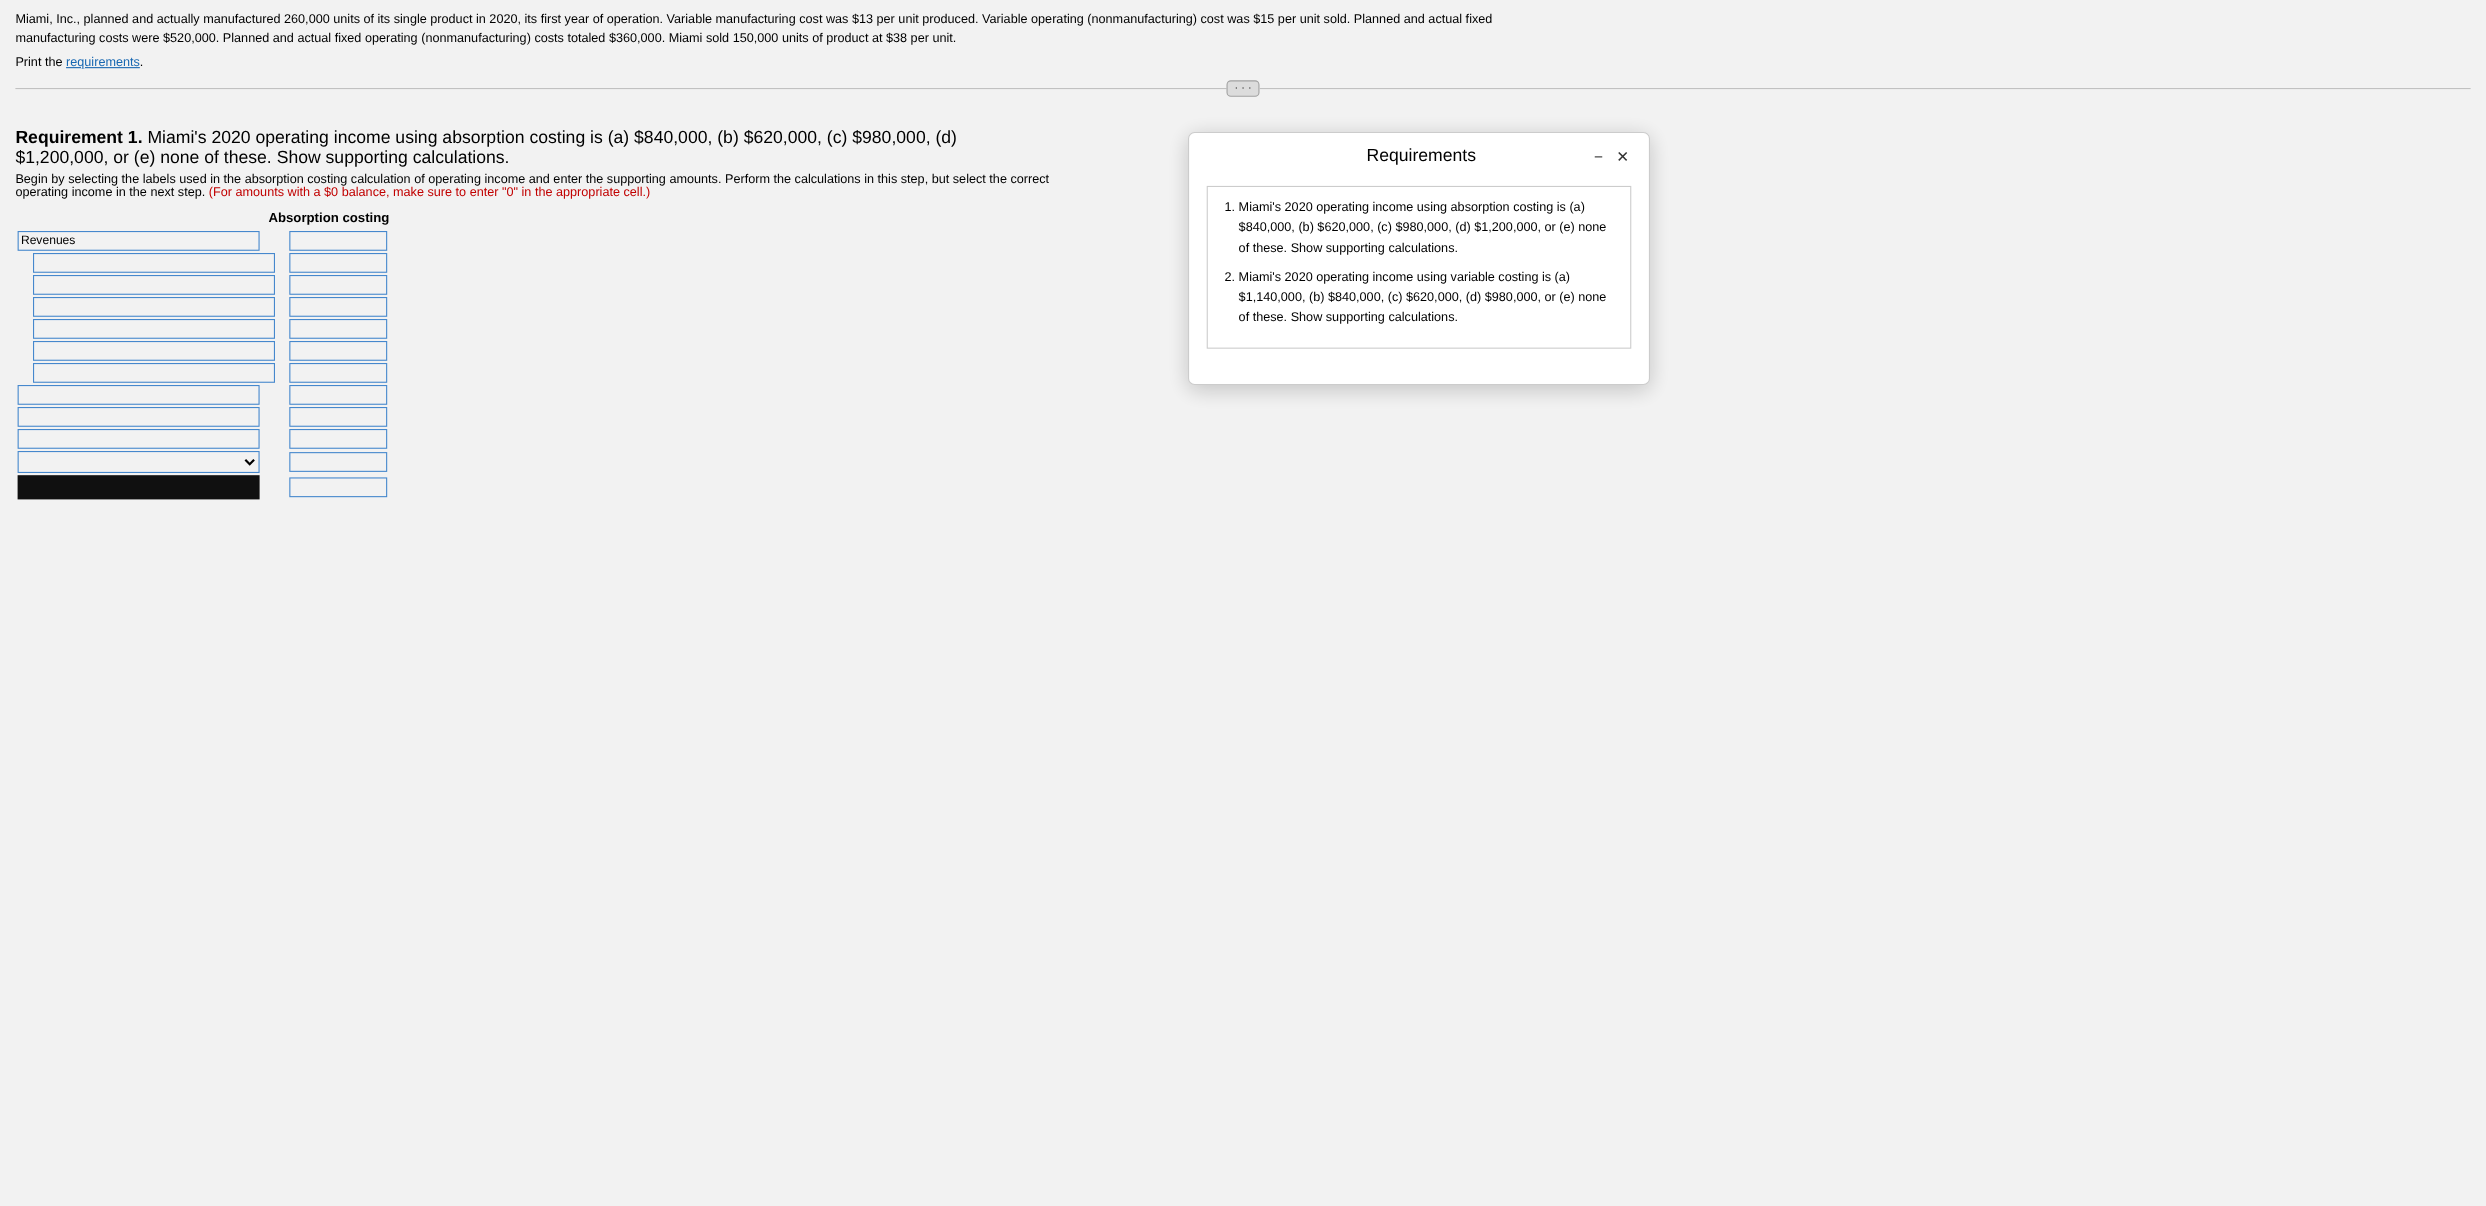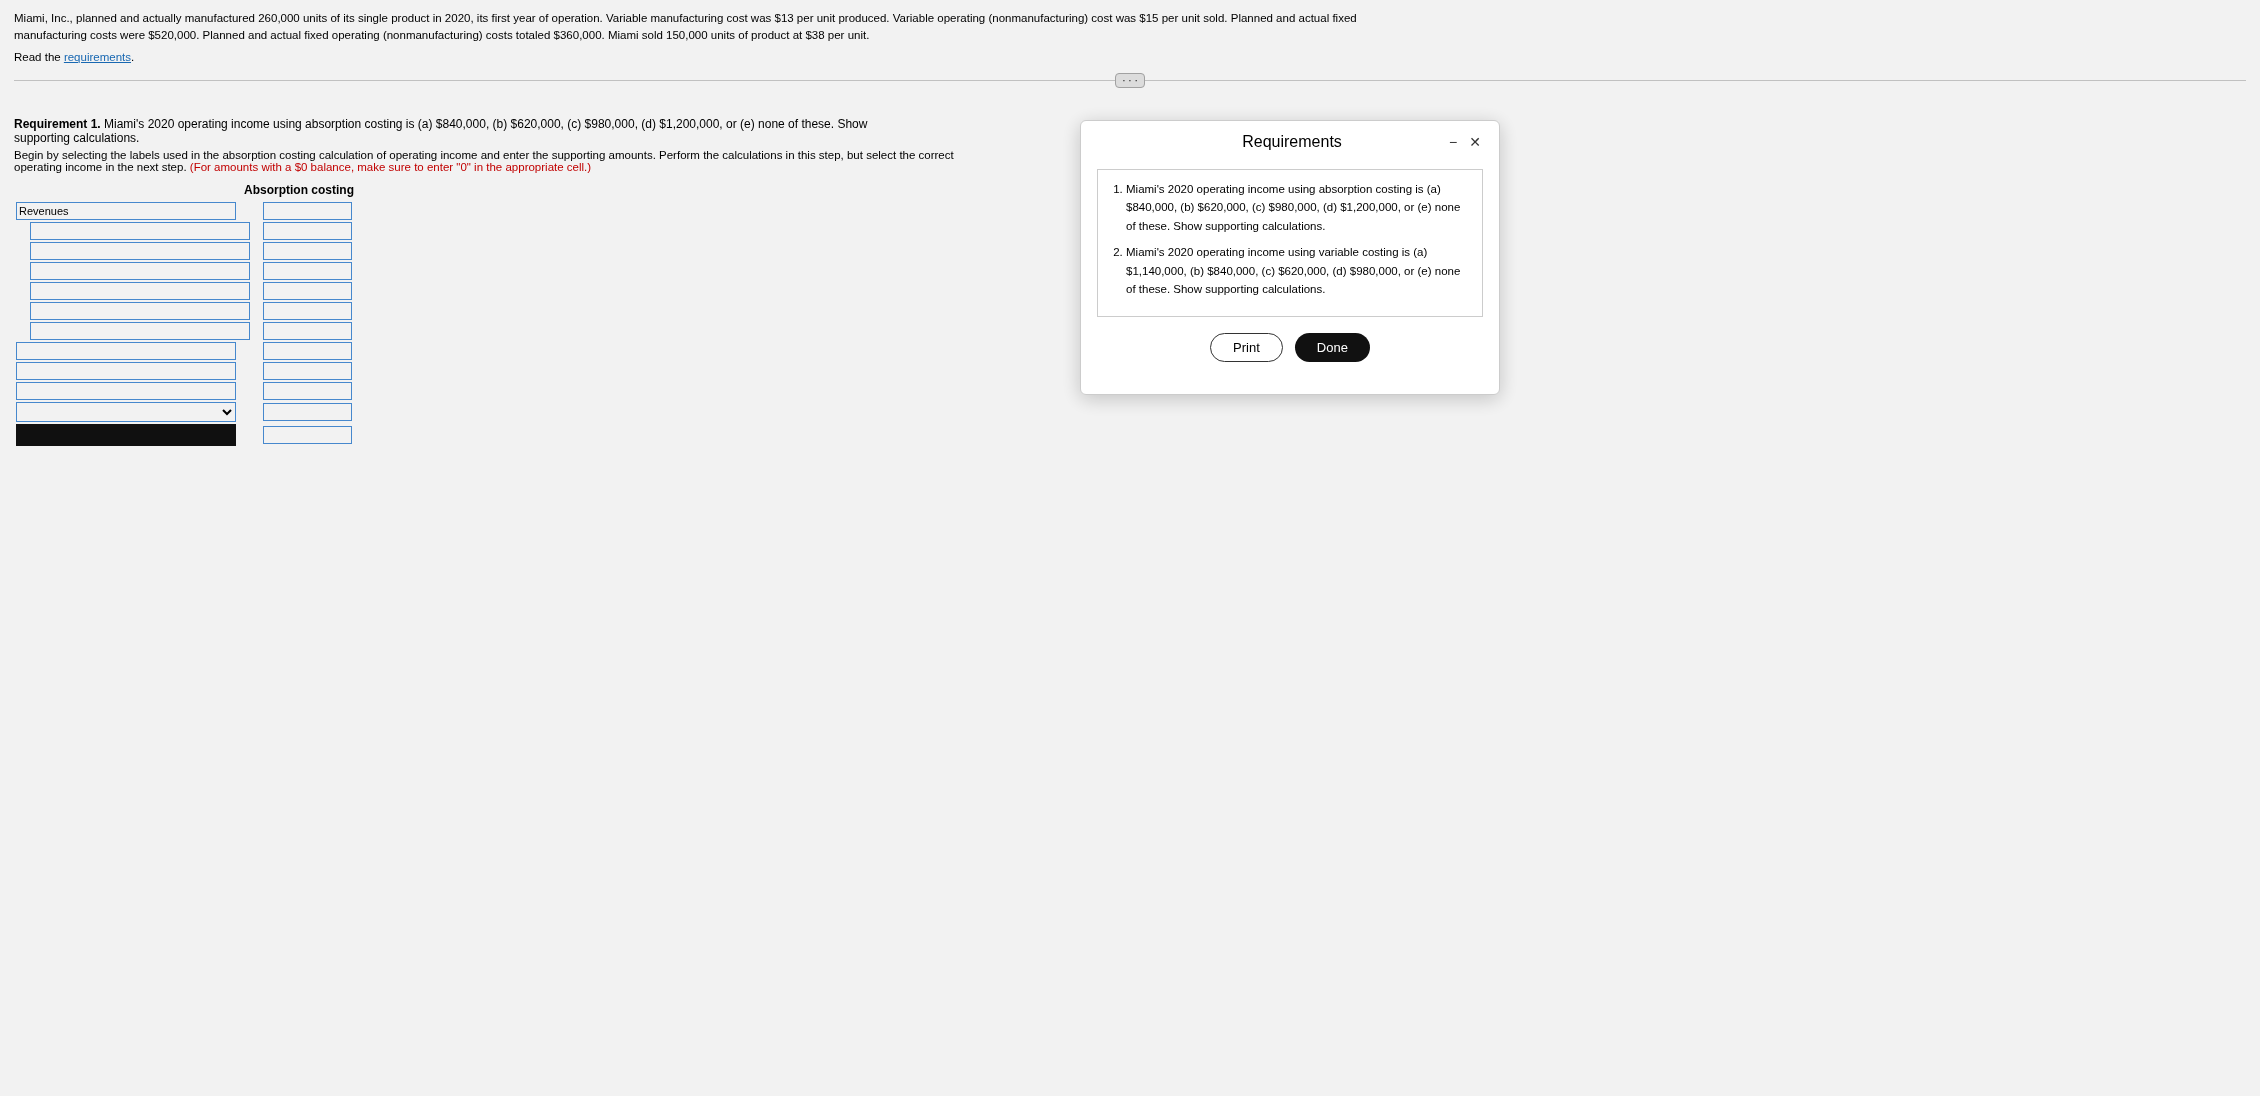--- a/index.html
+++ b/index.html
@@ -39,21 +39,21 @@
     .divider-icon {
       background: #e8e8e8;
       border: 1px solid #aaa;
       border-radius: 4px;
       padding: 1px 6px;
       font-size: 10px;
       white-space: nowrap;
       cursor: pointer;
     }
     .requirement-header {
-      font-size: 12px;
+      font-size: 16px;
       margin-bottom: 4px;
       max-width: 900px;
       margin-top: 29px;
     }
     .requirement-header strong { font-weight: bold; }
     .requirement-sub {
       font-size: 11.5px;
       margin-bottom: 10px;
       max-width: 950px;
     }
@@ -221,21 +221,21 @@
   </style>
 </head>
 <body>
 
 
 
 
 <p class="intro-text">Miami, Inc., planned and actually manufactured 260,000 units of its single product in 2020, its first year of operation. Variable manufacturing cost was $13 per unit produced. Variable operating (nonmanufacturing) cost was $15 per unit sold. Planned and actual fixed manufacturing costs were $520,000. Planned and actual fixed operating (nonmanufacturing) costs totaled $360,000. Miami sold 150,000 units of product at $38 per unit.</p>
 
 <p class="read-requirements">
-  <span>Read the </span><a href="#">requirements</a><span>.</span>
+  <span>Print the </span><a href="#">requirements</a><span>.</span>
 </p>
 
 
 <div class="divider-container">
   <hr class="divider-line">
   <span class="divider-icon">· · ·</span>
   <hr class="divider-line">
 </div>
 
 
@@ -397,21 +397,17 @@
         <button class="modal-btn-close">✕</button>
       </div>
     </div>
     <div class="modal-body">
       <div class="modal-requirements-box">
         <ol>
           <li>Miami's 2020 operating income using absorption costing is (a) $840,000, (b) $620,000, (c) $980,000, (d) $1,200,000, or (e) none of these. Show supporting calculations.</li>
           <li>Miami's 2020 operating income using variable costing is (a) $1,140,000, (b) $840,000, (c) $620,000, (d) $980,000, or (e) none of these. Show supporting calculations.</li>
         </ol>
       </div>
-      <div class="modal-footer">
-        <button class="btn-print">Print</button>
-        <button class="btn-done">Done</button>
-      </div>
     </div>
   </div>
 </div>
 
 
 
 </body></html>

